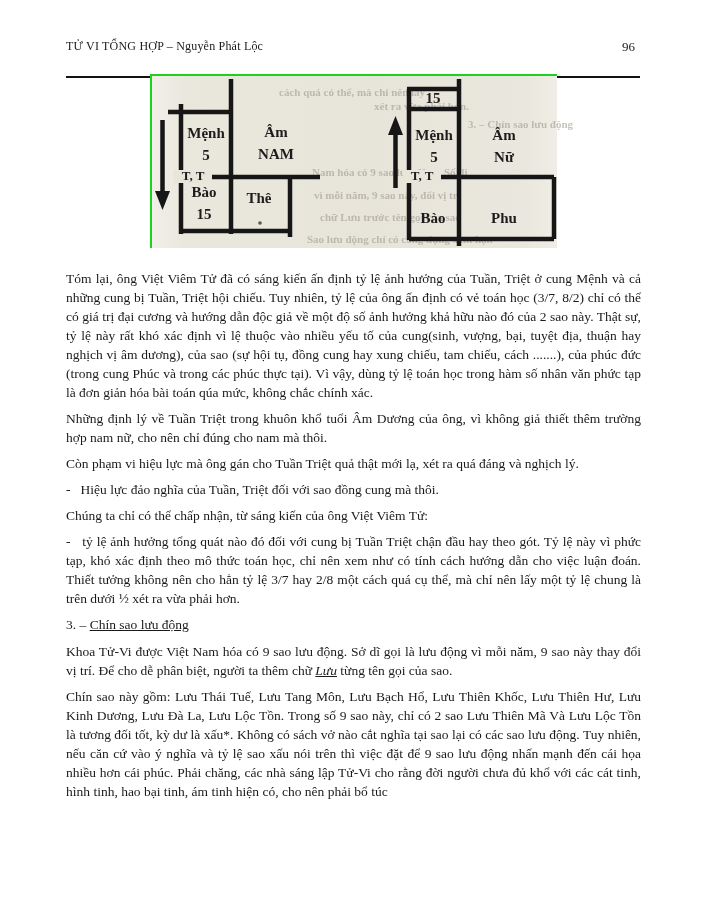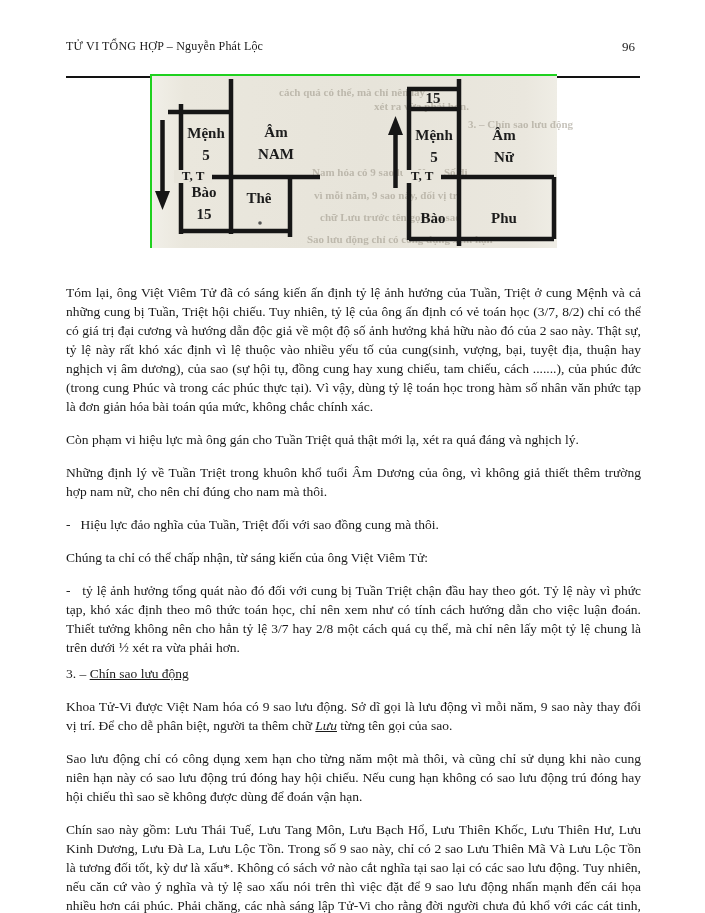--- a/index.html
+++ b/index.html
@@ -28,21 +28,21 @@
     fill:#1c1c1c;text-anchor:middle;dominant-baseline:middle;
   }
   svg.chart text.small{font-size:13px;}
   .paper-rect{fill:#e8e5db;}
 
   
   .content{
     position:absolute;left:66px;top:269px;width:575px;
     font-size:13.5px;line-height:19px;text-align:justify;
   }
-  .content p{margin:14px 0 7px 0;}
+  .content p{margin:0 0 7px 0;}
   .content p.heading{text-align:left;margin:2px 0 8px 0;}
   .u{text-decoration:underline;margin-top:45px;}
   .luu{font-style:italic;font-weight:normal;text-decoration:underline;}
 </style>
 </head>
 <body>
 
 <div class="header-title">TỬ VI TỔNG HỢP – Nguyễn Phát Lộc</div>
 <div class="page-number">96</div>
 <div class="header-rule"></div>
@@ -107,22 +107,21 @@
       <text x="281" y="144">Bào</text>
       <text x="352" y="61">Âm</text>
       <text x="352" y="83">Nữ</text>
       <text x="352" y="144">Phu</text>
     </g>
   </svg>
 </div>
 
 <div class="content">
   <p>Tóm lại, ông Việt Viêm Tử đã có sáng kiến ấn định tỷ lệ ảnh hưởng của Tuần, Triệt ở cung Mệnh và cả những cung bị Tuần, Triệt hội chiếu.  Tuy nhiên, tỷ lệ của ông ấn định có vẻ toán học (3/7, 8/2) chỉ có thể có giá trị đại cương và hướng dẫn độc giả về một độ số ảnh hưởng khả hữu nào đó của 2 sao này.  Thật sự, tỷ lệ này rất khó xác định vì lệ thuộc vào nhiều yếu tố của cung(sinh, vượng, bại, tuyệt địa, thuận hay nghịch vị âm dương), của sao (sự hội tụ, đồng cung hay xung chiếu, tam chiếu, cách .......), của phúc đức (trong cung Phúc và trong các phúc thực tại).  Vì vậy, dùng tỷ lệ toán học trong hàm số nhân văn phức tạp là đơn giản hóa bài toán qúa mức, không chắc chính xác.</p>
+  <p>Những định lý về Tuần Triệt trong khuôn khổ tuổi Âm Dương của ông, vì không giả thiết thêm trường hợp nam nữ, cho nên chỉ đúng cho nam mà thôi.</p>
   <p>Còn phạm vi hiệu lực mà ông gán cho Tuần Triệt quả thật mới lạ, xét ra quá đáng và nghịch lý.</p>
-  <p>Những định lý về Tuần Triệt trong khuôn khổ tuổi Âm Dương của ông, vì không giả thiết thêm trường hợp nam nữ, cho nên chỉ đúng cho nam mà thôi.</p>
   <p>-&nbsp;&nbsp; Hiệu lực đảo nghĩa của Tuần, Triệt đối với sao đồng cung mà thôi.</p>
   <p>Chúng ta chỉ có thể chấp nhận, từ sáng kiến của ông Việt Viêm Tử:</p>
   <p>-&nbsp;&nbsp; tỷ lệ ảnh hưởng tổng quát nào đó đối với cung bị Tuần Triệt chận đầu hay theo gót.  Tỷ lệ này vì phức tạp, khó xác định theo mô thức toán học, chỉ nên xem như có tính cách hướng dẫn cho việc luận đoán.  Thiết tưởng không nên cho hẳn tỷ lệ 3/7 hay 2/8 một cách quá cụ thể, mà chỉ nên lấy một tỷ lệ chung là trên dưới ½ xét ra vừa phải hơn.</p>
   <p class="heading"><span>3. – </span><span class="u">Chín sao lưu động</span></p>
   <p><span>Khoa Tử-Vi được Việt Nam hóa có 9 sao lưu động.  Sở dĩ gọi là lưu động vì mỗi năm, 9 sao này thay đổi vị trí.  Để cho dễ phân biệt, người ta thêm chữ </span><span class="luu">Lưu</span><span> từng tên gọi của sao.</span></p>
-  <p>Sao lưu động chỉ có công dụng xem hạn cho từng năm một mà thôi, và cũng chỉ sử dụng khi nào cung niên hạn này có sao lưu động trú đóng hay hội chiếu.  Nếu cung hạn không có sao lưu động trú đóng hay hội chiếu thì sao sẽ không được dùng để đoán vận hạn.</p>
   <p>Chín sao này gồm: Lưu Thái Tuế, Lưu Tang Môn, Lưu Bạch Hổ, Lưu Thiên Khốc, Lưu Thiên Hư, Lưu Kinh Dương, Lưu Đà La, Lưu Lộc Tồn.  Trong số 9 sao này, chỉ có 2 sao Lưu Thiên Mã Và Lưu Lộc Tồn là tương đối tốt, kỳ dư là xấu*.  Không có sách vở nào cắt nghĩa tại sao lại có các sao lưu động.  Tuy nhiên, nếu căn cứ vào ý nghĩa và tỷ lệ sao xấu nói trên thì việc đặt để 9 sao lưu động nhấn mạnh đến cái họa nhiều hơn cái phúc.  Phải chăng, các nhà sáng lập Tử-Vi cho rằng đời người chưa đủ khổ với các cát tinh, hình tinh, hao bại tinh, ám tinh hiện có, cho nên phải bổ túc</p>
 </div>
 
 </body></html>

